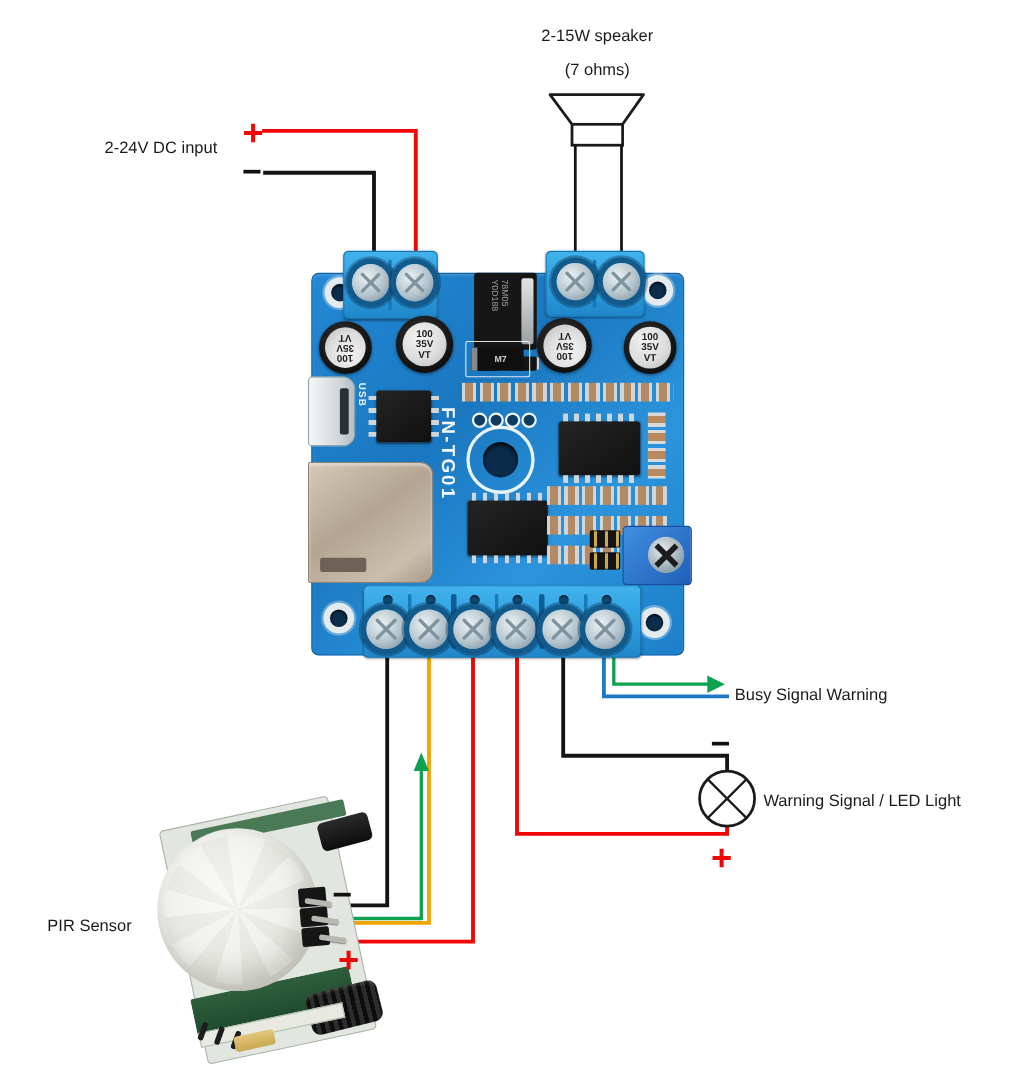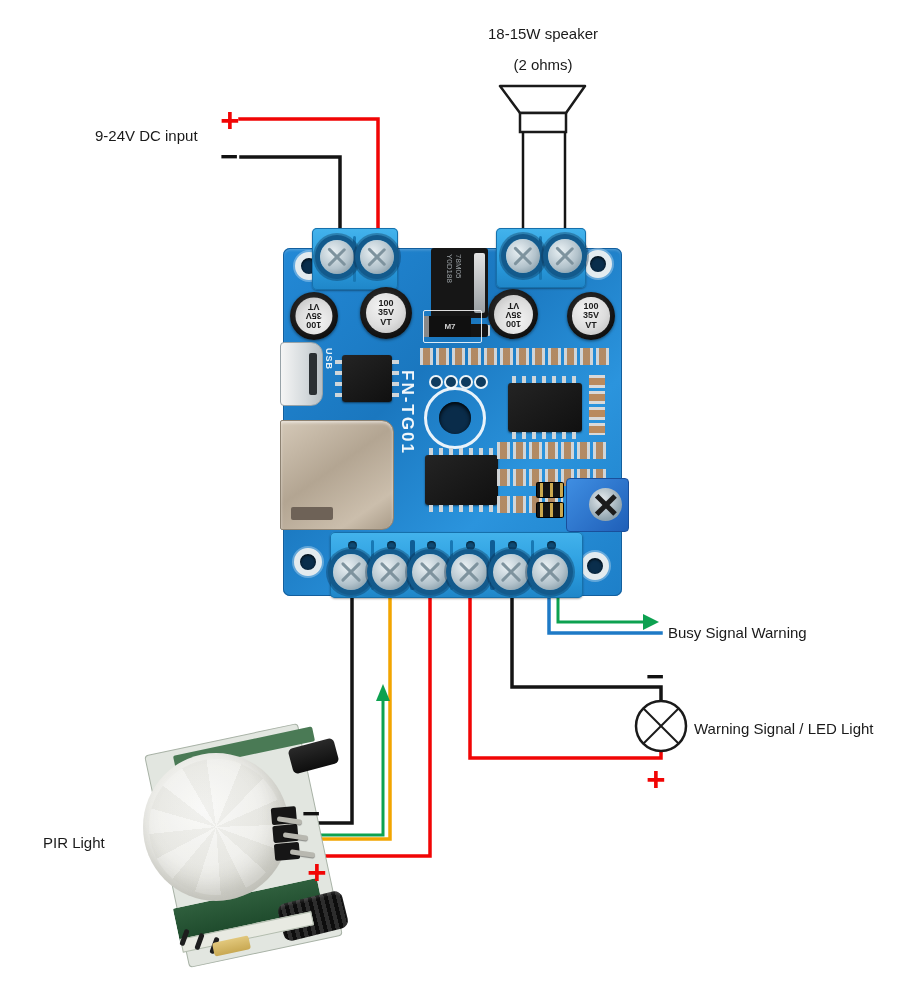--- a/index.html
+++ b/index.html
@@ -54,21 +54,21 @@
   .smdcol{position:absolute;width:16px;
         background:repeating-linear-gradient(180deg,#d9d9d9 0 3px,#b98a5e 3px 10px,#d9d9d9 10px 13px,rgba(0,0,0,0) 13px 16px);}
   #reg78m05{position:absolute;left:148px;top:0px;width:57px;height:70px;background:#161616;border-radius:3px;}
   #reg78m05 .tab{position:absolute;right:3px;top:5px;bottom:5px;width:11px;
         background:linear-gradient(180deg,#e3e3e3,#9aa0a4);border-radius:2px;}
   #reg78m05 .rtext{position:absolute;left:6px;top:6px;color:#9aa0a4;font-size:8px;line-height:1.15;
         transform-origin:0 0;transform:rotate(90deg) translate(0,-26px);white-space:nowrap;}
   .minitrans{position:absolute;width:22px;height:13px;background:#141414;border-radius:2px;
         box-shadow:-3px 0 0 -1px #cfd6da,3px 0 0 -1px #cfd6da;}
   #m7box{position:absolute;left:140px;top:62px;width:57px;height:31px;border:1px solid rgba(255,255,255,.85);
-        border-radius:2px;display:flex;align-items:center;justify-content:flex-start;}
+        border-radius:2px;display:flex;align-items:center;justify-content:center;}
   #m7chip{width:42px;height:21px;background:#101010;color:#cfcfcf;font-size:8px;font-weight:700;
         display:flex;align-items:center;justify-content:center;border-left:5px solid #888;}
   #usbport{position:absolute;left:-3px;top:94px;width:41px;height:62px;
         background:linear-gradient(90deg,#f5f5f5 0%,#d4d9dc 60%,#b7bfc4 100%);
         border:1px solid #97a2a8;border-radius:4px 12px 12px 4px;}
   #usbport::after{content:"";position:absolute;right:5px;top:10px;bottom:10px;width:8px;background:#2a2f33;border-radius:2px;}
   #usblabel{position:absolute;left:41px;top:100px;color:#e9f2f8;font-size:9px;font-weight:700;
         writing-mode:vertical-rl;text-orientation:sideways;letter-spacing:1px;}
   .dot4{position:absolute;width:10px;height:10px;border-radius:50%;background:#0e3c60;border:2px solid #eef4f7;}
   #ringhole{position:absolute;left:141px;top:139px;width:56px;height:56px;border-radius:50%;
@@ -294,30 +294,30 @@
     <div class="conn">
         <div></div>
         <div></div>
         <div></div>
       </div>
     <div class="spin" style="left:142px;top:93px;"></div>
     <div class="spin" style="left:148px;top:109px;"></div>
     <div class="spin" style="left:155px;top:126px;"></div>
   </div>
 
-  <div class="lbl ctr" style="left:543px;top:33px;">18-15W speaker</div>
-  <div class="lbl ctr" style="left:543px;top:64px;">(2 ohms)</div>
-
-  <div class="lbl vctr" style="left:95px;top:135px;">9-24V DC input</div>
+  <div class="lbl ctr" style="left:543px;top:33px;">2-15W speaker</div>
+  <div class="lbl ctr" style="left:543px;top:64px;">(7 ohms)</div>
+
+  <div class="lbl vctr" style="left:95px;top:135px;">2-24V DC input</div>
   <div class="sign plus" style="left:230px;top:120px;">+</div>
   <div class="sign minus" style="left:229px;top:156px;">−</div>
 
   <div class="lbl vctr" style="left:668px;top:632px;">Busy Signal Warning</div>
 
   <div class="sign minus" style="left:655px;top:676px;">−</div>
   <div class="lbl vctr" style="left:694px;top:728px;">Warning Signal / LED Light</div>
   <div class="sign plus" style="left:656px;top:779px;">+</div>
 
   <div class="sign minus" style="left:311px;top:813px;">−</div>
   <div class="sign plus" style="left:317px;top:872px;">+</div>
-  <div class="lbl vctr" style="left:43px;top:842px;">PIR Light</div>
+  <div class="lbl vctr" style="left:43px;top:842px;">PIR Sensor</div>
 
 </div>
 
 </body></html>

